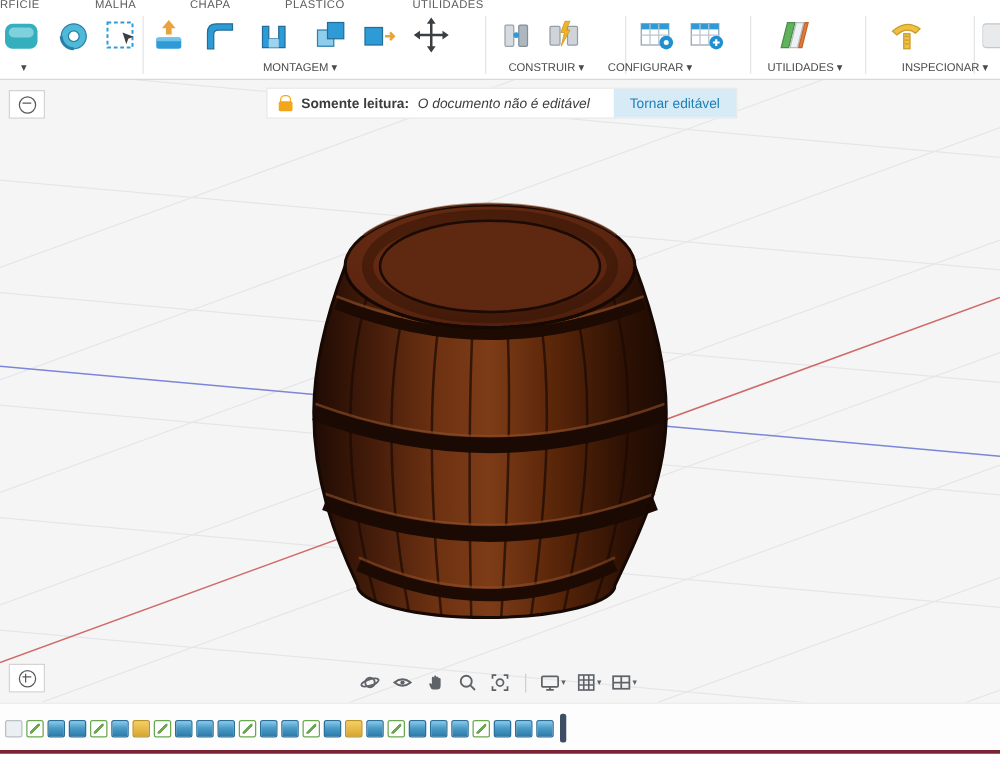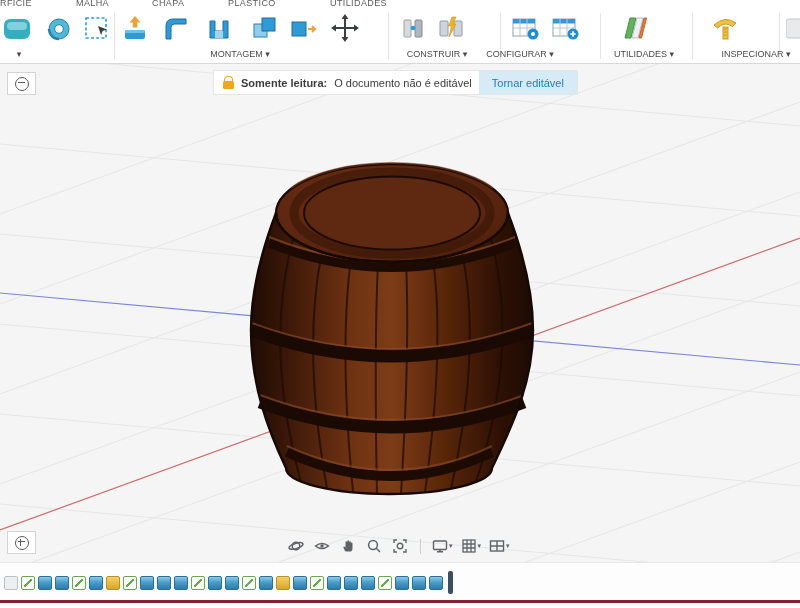--- a/index.html
+++ b/index.html
@@ -12,22 +12,22 @@
 
   
   .toolbar{position:absolute;top:9px;left:0;right:0;height:54px;background:#fff;border-bottom:1px solid #d8d8d8;}
   .tb-icon{position:absolute;top:4px;width:30px;height:30px;cursor:pointer;}
   .tb-sep{position:absolute;top:4px;height:46px;width:1px;background:#e4e4e4;}
   .tb-label{position:absolute;top:40px;font-size:9px;color:#4a4a4a;text-align:center;white-space:nowrap;cursor:pointer;}
 
   
   .ro-bar{position:absolute;left:213px;top:70px;height:25px;display:inline-flex;align-items:center;background:#fff;border:1px solid #e6e6e6;padding-left:9px;gap:7px;box-sizing:border-box;}
   .ro-title{font-size:11px;font-weight:bold;color:#3c3c3c;text-align:center;}
-  .ro-msg{font-size:11px;color:#3c3c3c;}
-  .ro-action{height:23px;display:flex;align-items:center;padding:0 13px;background:#d7ebf7;color:#1d7fb5;font-size:11px;cursor:pointer;}
+  .ro-msg{font-size:11px;color:#3c3c3c;font-style:italic;}
+  .ro-action{height:23px;display:flex;align-items:center;padding:0 13px;background:#d7ebf7;color:#1d7fb5;font-size:11px;margin-left:12px;cursor:pointer;}
   .lock{width:11px;height:8px;background:#f2a71b;border-radius:1.5px;position:relative;margin-top:5px;}
   .lock:before{content:"";position:absolute;top:-5px;left:1.2px;width:7px;height:5px;border:1.6px solid #f2a71b;border-bottom:none;border-radius:4px 4px 0 0;}
 
   
   .canvas{position:absolute;top:64px;left:0;width:800px;height:498px;background:#f5f5f6;overflow:hidden;}
 
   
   .chip{position:absolute;width:27px;height:21px;background:#fff;border:1px solid #d4d4d4;display:flex;align-items:center;justify-content:center;cursor:pointer;}
   .circ{width:12px;height:12px;border:1.4px solid #5a5a5a;border-radius:50%;position:relative;}
   .circ:after{content:"";position:absolute;left:2.2px;right:2.2px;top:4.2px;height:1.4px;background:#5a5a5a;}

